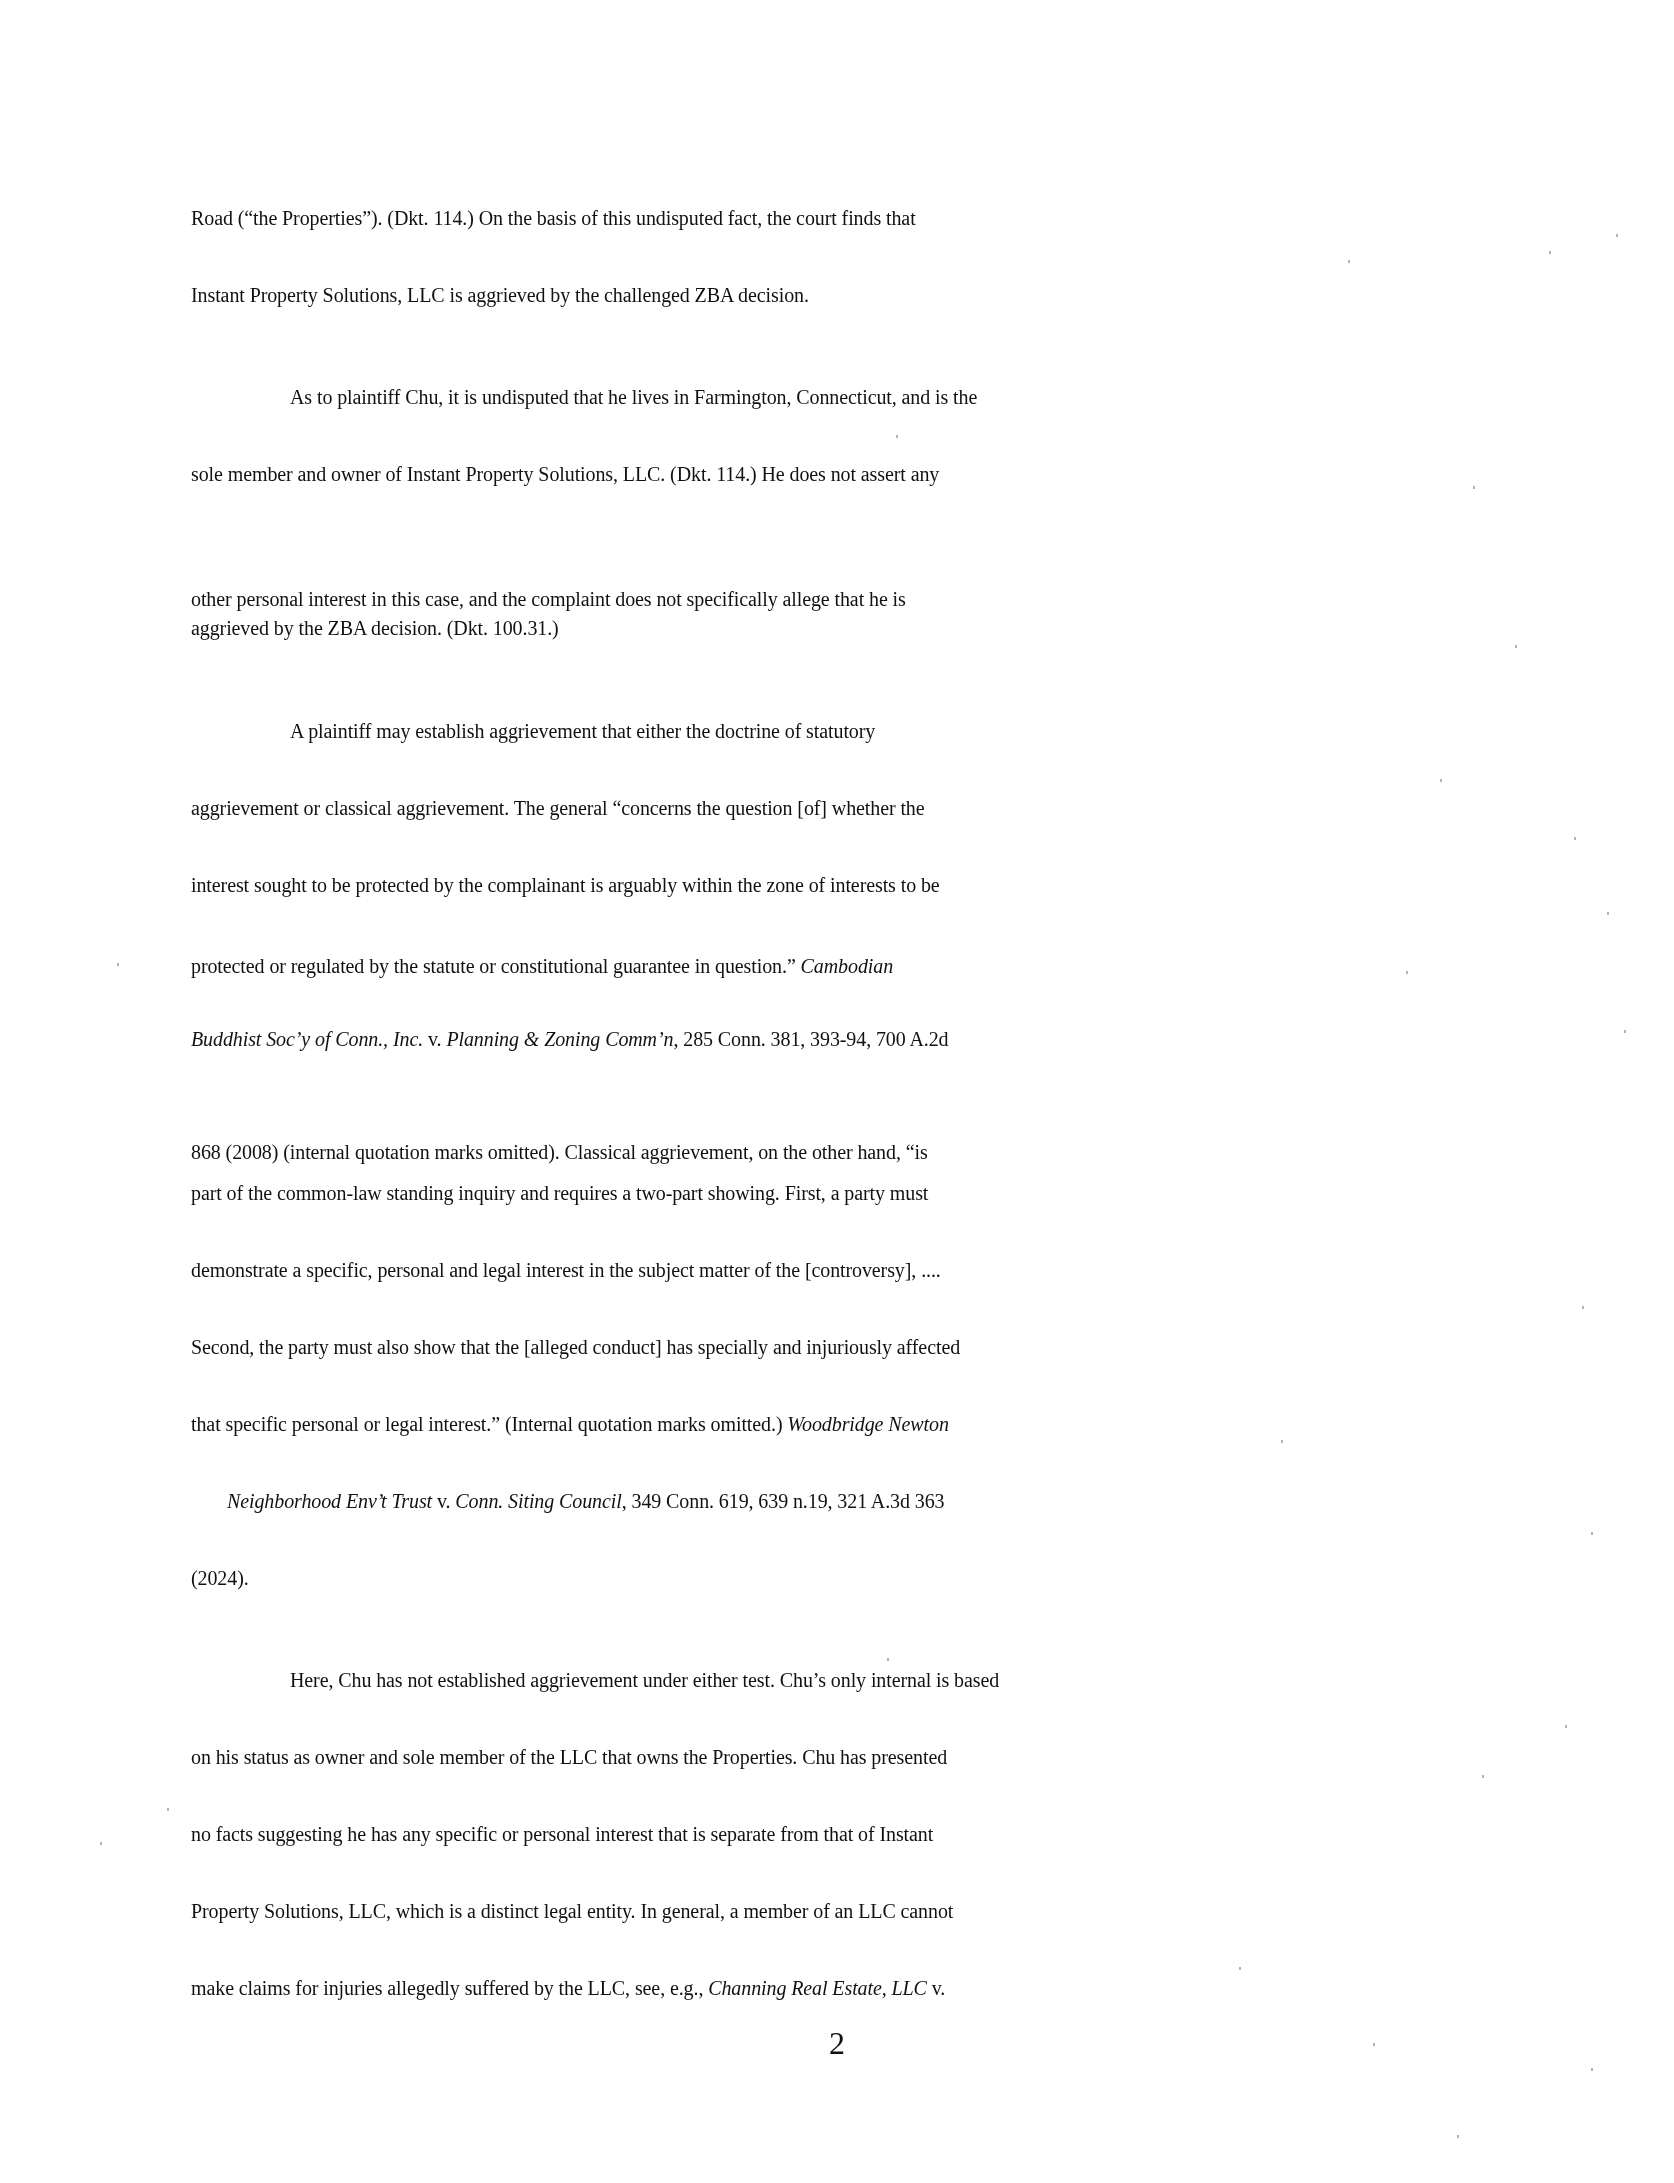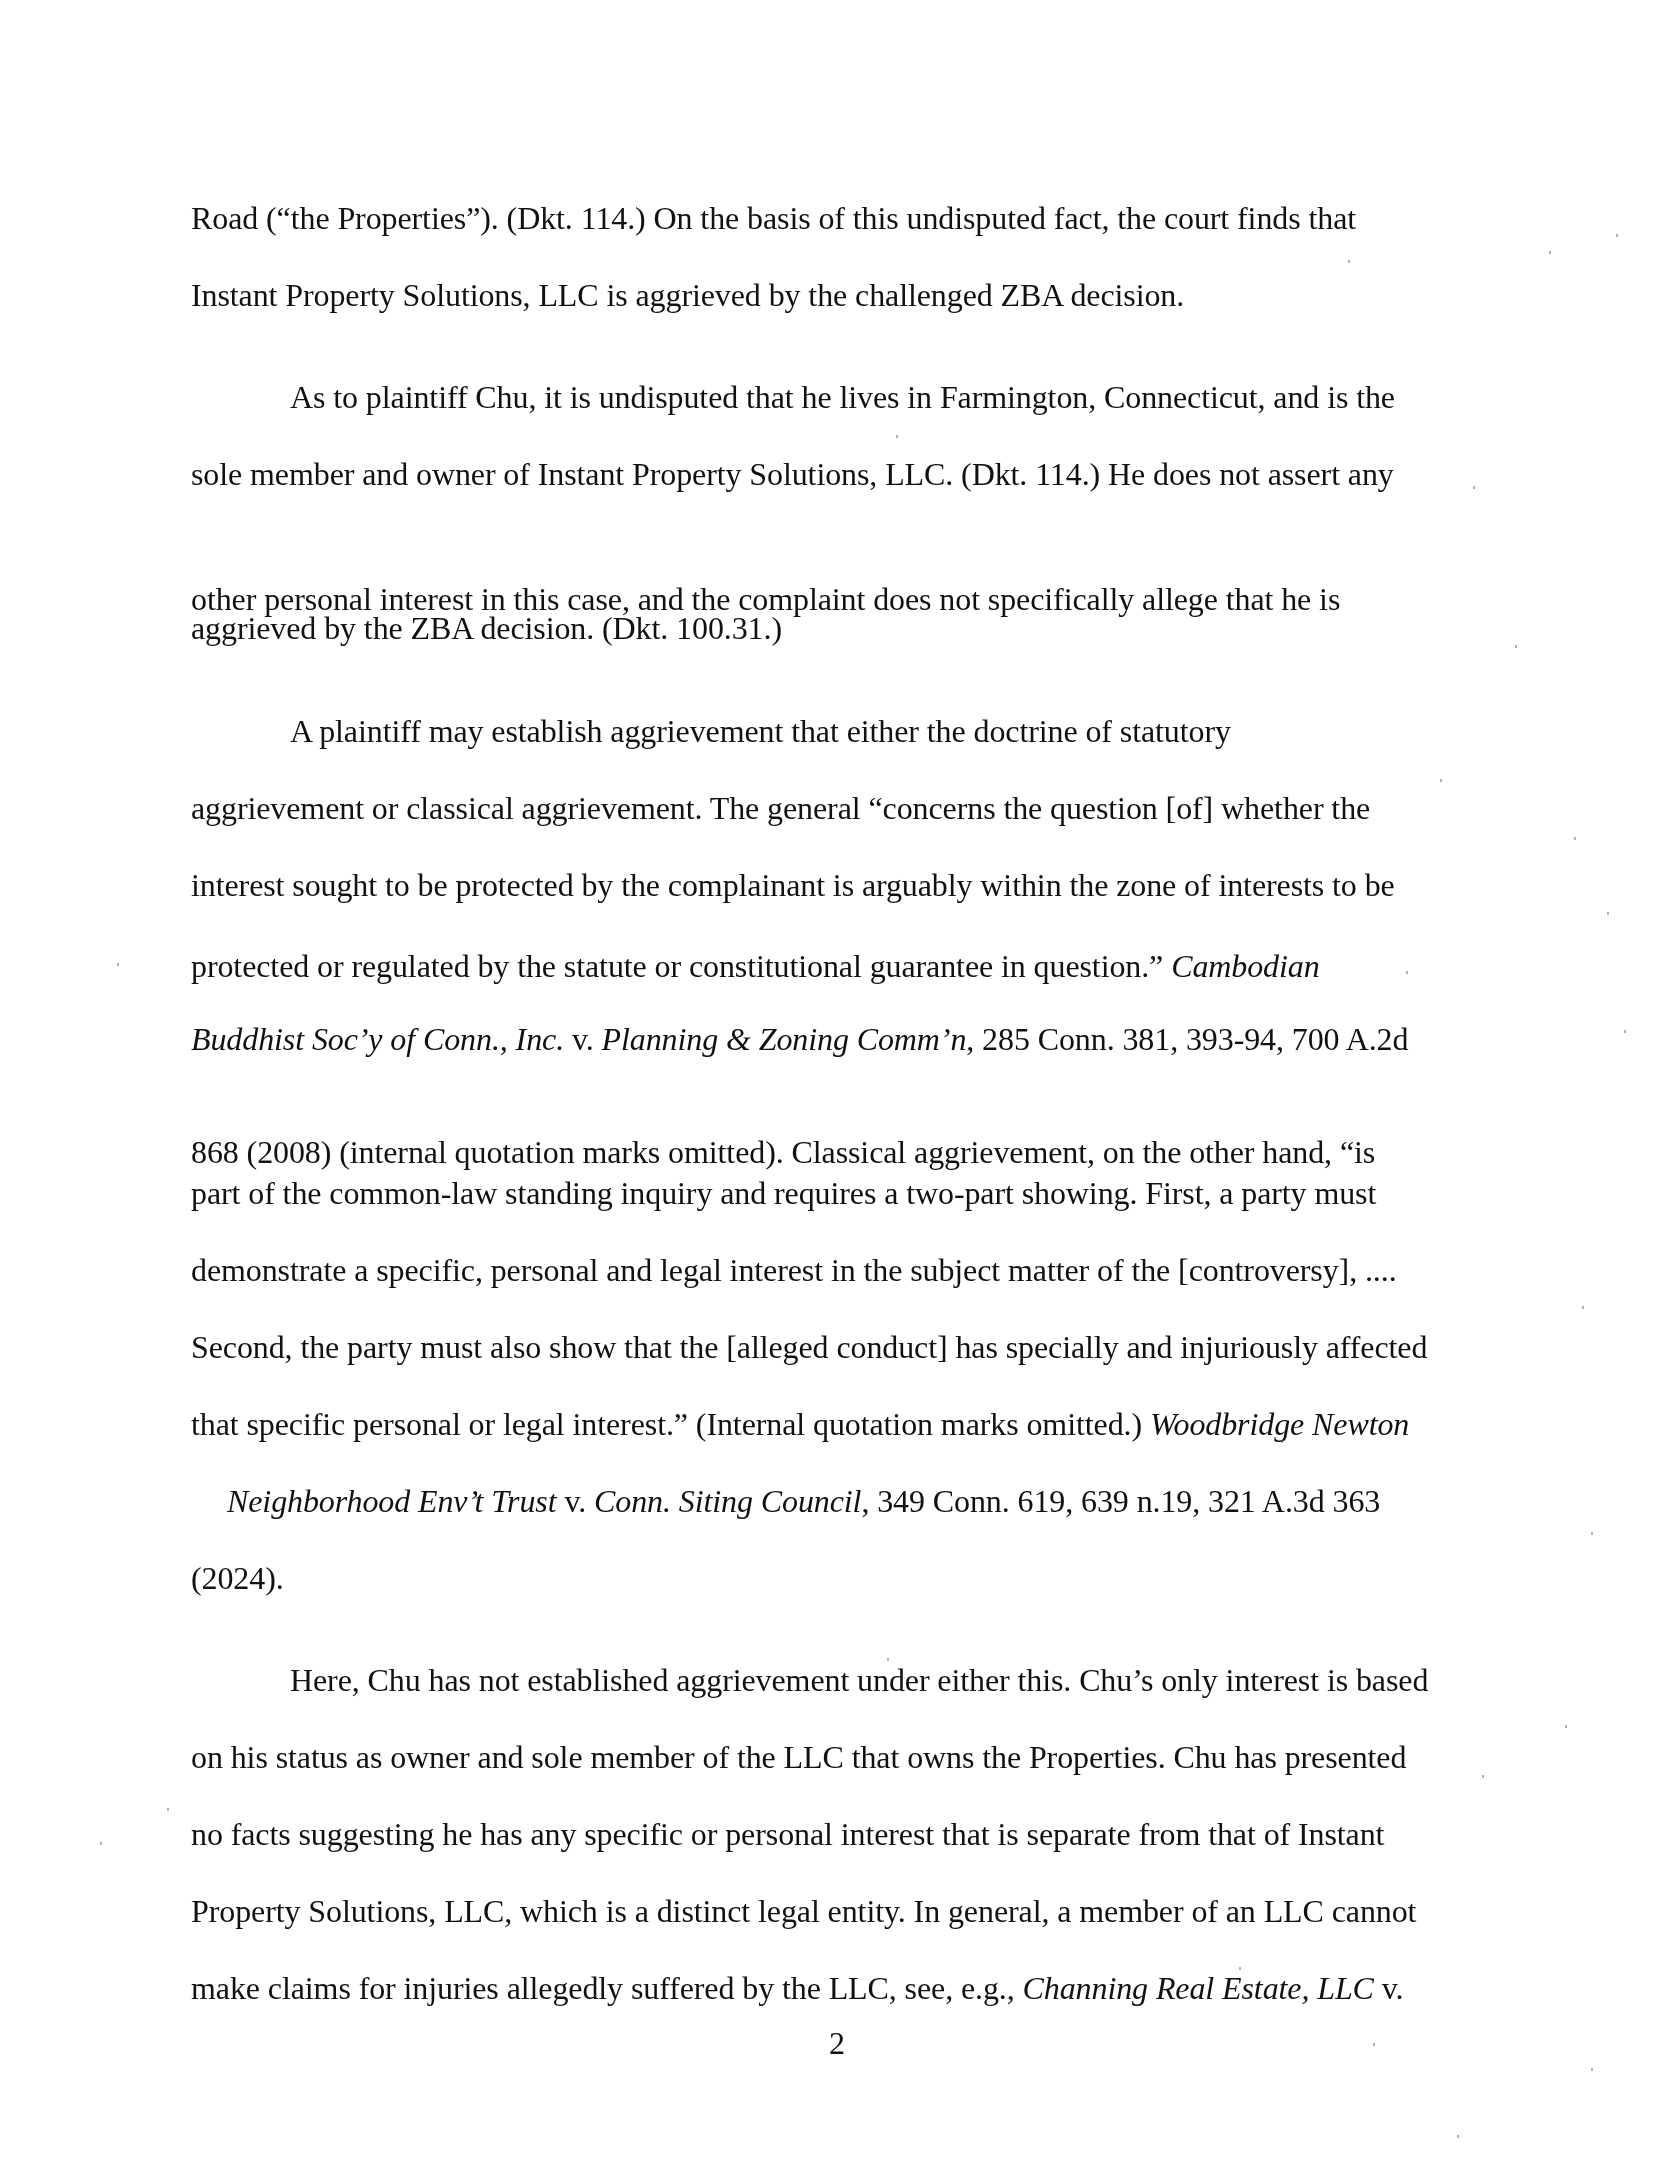--- a/index.html
+++ b/index.html
@@ -4,21 +4,21 @@
 <style>
   html, body { margin: 0; padding: 0; background: #ffffff; }
   body { width: 1674px; height: 2183px; position: relative; overflow: hidden; }
   .page {
     position: absolute; left: 0; top: 0; width: 1674px; height: 2183px;
     background: #ffffff; color: #111111;
     font-family: "Liberation Serif", "DejaVu Serif", serif;
   }
   .line {
     position: absolute; left: 191px;
-    font-size: 32px; line-height: 39px; white-space: nowrap;
+    font-size: 20px; line-height: 39px; white-space: nowrap;
     letter-spacing: -0.1px;
   }
   .indent { left: 290px; }
   .line i { font-style: italic; }
   .pagenum {
     position: absolute; left: 0; width: 1674px; text-align: center;
     top: 2024px; font-size: 32px; line-height: 39px;
   }
   .speck { position: absolute; width: 1.7px; height: 3.3px; background: #666; opacity: .5; }
 </style>
@@ -45,21 +45,21 @@
       <div class="line" style="top: 1020px;"><i>Buddhist Soc’y of Conn., Inc.</i><span> v. </span><i>Planning &amp; Zoning Comm’n</i><span>, 285 Conn. 381, 393-94, 700 A.2d</span></div>
       <div class="line" style="top: 1097px; margin-top: 36px;"><span>868 (2008) (internal quotation marks omitted). Classical aggrievement, on the other hand, “is</span></div>
       <div class="line" style="top: 1174px;"><span>part of the common-law standing inquiry and requires a two-part showing. First, a party must</span></div>
       <div class="line" style="top: 1251px;"><span>demonstrate a specific, personal and legal interest in the subject matter of the [controversy], ....</span></div>
       <div class="line" style="top: 1328px;"><span>Second, the party must also show that the [alleged conduct] has specially and injuriously affected</span></div>
       <div class="line" style="top: 1405px;"><span>that specific personal or legal interest.” (Internal quotation marks omitted.) </span><i>Woodbridge Newton</i></div>
       <div class="line" style="top: 1482px; margin-left: 36px;"><i>Neighborhood Env’t Trust</i><span> v. </span><i>Conn. Siting Council</i><span>, 349 Conn. 619, 639 n.19, 321 A.3d 363</span></div>
       <div class="line" style="top: 1559px;"><span>(2024).</span></div>
     </div>
     <div>
-      <div class="line indent" style="top: 1661px;"><span>Here, Chu has not established aggrievement under either this. Chu’s only interest is based</span></div>
+      <div class="line indent" style="top: 1661px;"><span>Here, Chu has not established aggrievement under either test. Chu’s only internal is based</span></div>
       <div class="line" style="top: 1738px;"><span>on his status as owner and sole member of the LLC that owns the Properties. Chu has presented</span></div>
       <div class="line" style="top: 1815px;"><span>no facts suggesting he has any specific or personal interest that is separate from that of Instant</span></div>
       <div class="line" style="top: 1892px;"><span>Property Solutions, LLC, which is a distinct legal entity. In general, a member of an LLC cannot</span></div>
       <div class="line" style="top: 1969px;"><span>make claims for injuries allegedly suffered by the LLC, see, e.g., </span><i>Channing Real Estate, LLC</i><span> v.</span></div>
     </div>
     <div class="speck" style="left: 1348px; top: 260px;"></div>
     <div class="speck" style="left: 1549px; top: 251px;"></div>
     <div class="speck" style="left: 1616px; top: 234px;"></div>
     <div class="speck" style="left: 896px; top: 435px;"></div>
     <div class="speck" style="left: 1473px; top: 486px;"></div>

